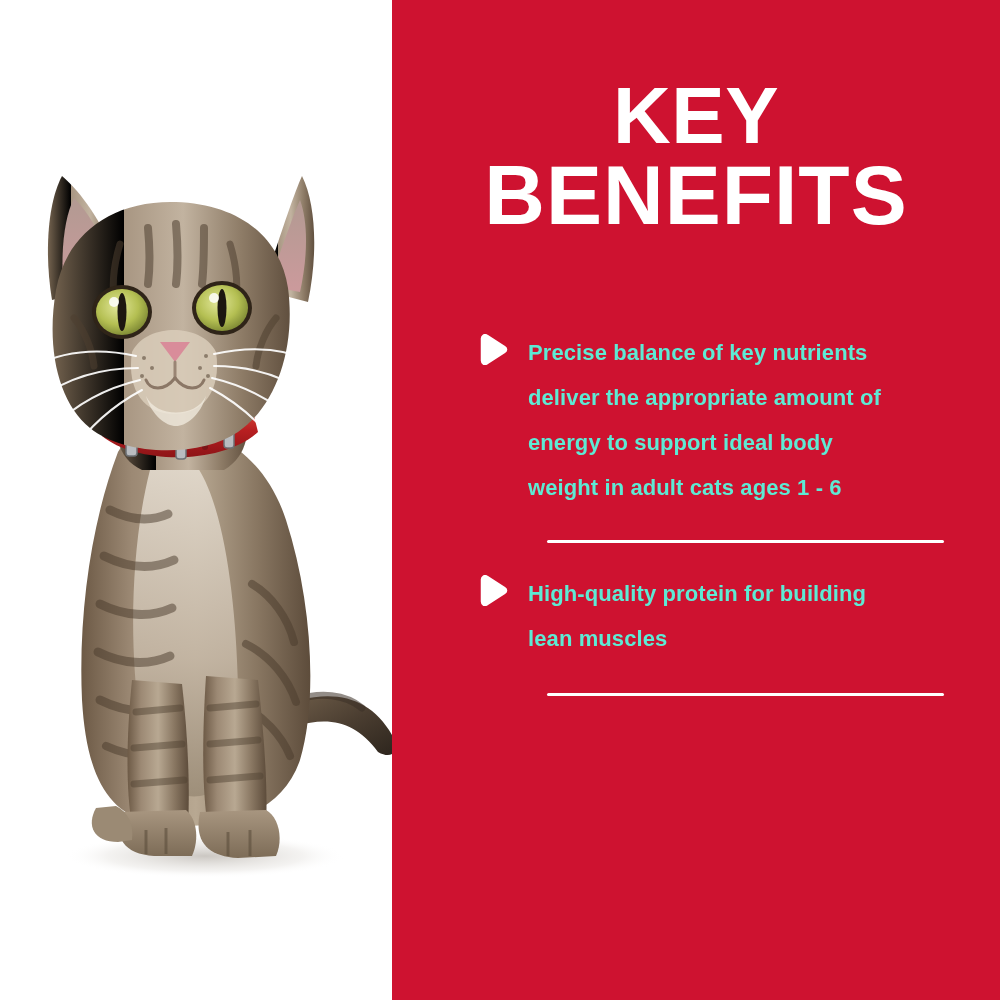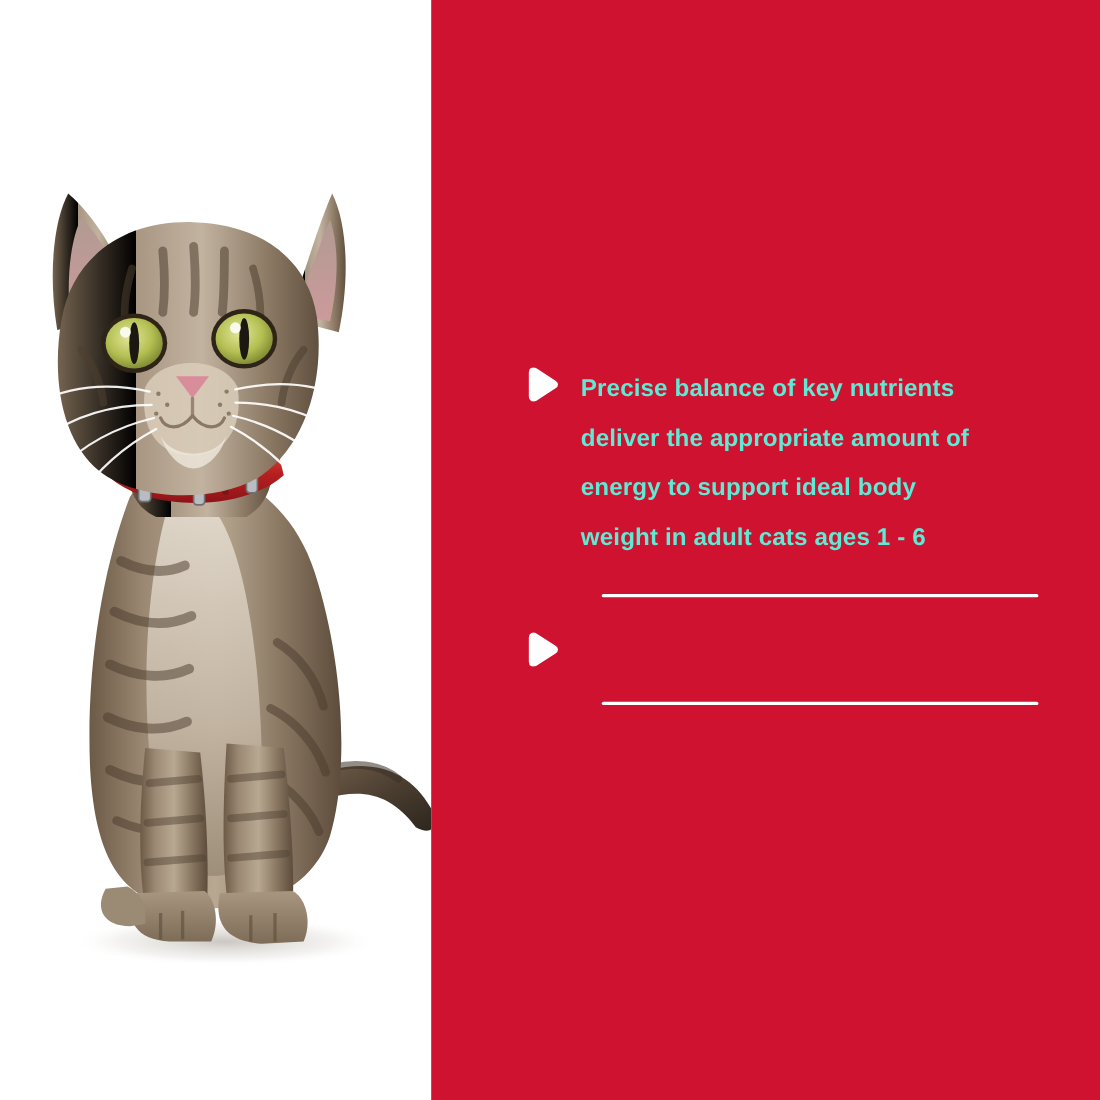--- a/index.html
+++ b/index.html
@@ -284,20 +284,24 @@
           <path d="M214 366 C 250 366, 284 376, 312 396"></path>
           <path d="M212 378 C 246 386, 276 402, 300 426"></path>
           <path d="M210 388 C 240 404, 264 426, 282 452"></path>
         </g>
       </svg>
     </div>
   </div>
 
   <div class="red-pane">
 
+    <div class="headline">
+      <span class="l1">KEY</span>
+      <span class="l2">BENEFITS</span>
+    </div>
 
     <div class="benefits">
 
       <div class="benefit">
         <span class="marker">
           <svg width="30" height="31" viewBox="0 0 30 31" xmlns="http://www.w3.org/2000/svg">
             <path d="M4 4.6 C4 1.6 6.6 0.2 9 1.9 L26.4 13.1 C28.6 14.5 28.6 16.6 26.4 18 L9 29.2 C6.6 30.9 4 29.5 4 26.5 Z" fill="#ffffff" stroke="#ffffff" stroke-width="2.5" stroke-linejoin="round"></path>
           </svg>
         </span>
         <div class="benefit-text">Precise balance of key nutrients deliver the appropriate amount of energy to support ideal body weight in adult cats ages 1 - 6</div>
@@ -306,20 +310,21 @@
       <div class="gap-a"></div>
       <div class="divider"></div>
       <div class="gap-b"></div>
 
       <div class="benefit">
         <span class="marker">
           <svg width="30" height="31" viewBox="0 0 30 31" xmlns="http://www.w3.org/2000/svg">
             <path d="M4 4.6 C4 1.6 6.6 0.2 9 1.9 L26.4 13.1 C28.6 14.5 28.6 16.6 26.4 18 L9 29.2 C6.6 30.9 4 29.5 4 26.5 Z" fill="#ffffff" stroke="#ffffff" stroke-width="2.5" stroke-linejoin="round"></path>
           </svg>
         </span>
+        <div class="benefit-text">High-quality protein for building lean muscles</div>
       </div>
 
       <div class="gap-c"></div>
       <div class="divider"></div>
       <div class="gap-d"></div>
 
 
     </div>
   </div>
 </div>

